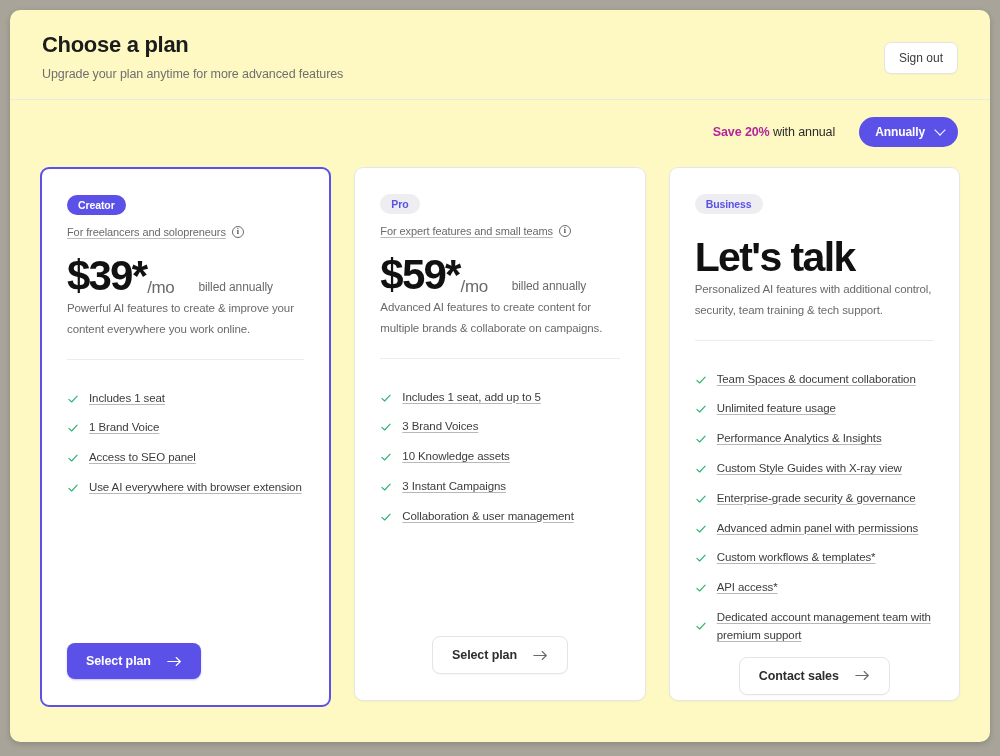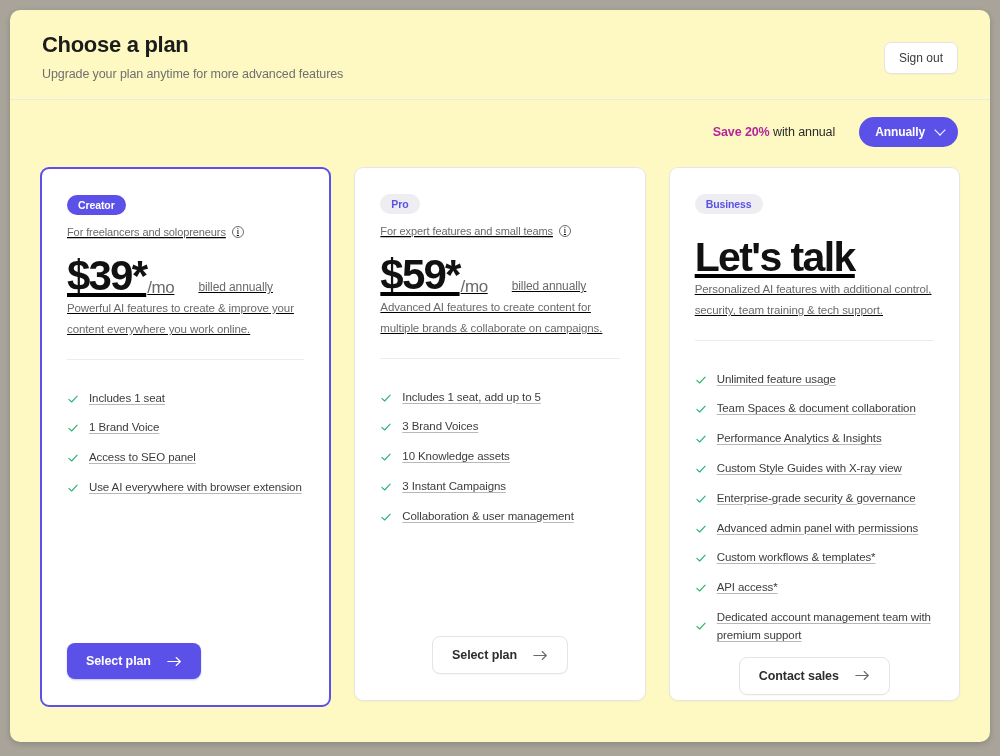--- a/index.html
+++ b/index.html
@@ -123,21 +123,21 @@
     box-shadow: 0 1px 2px rgba(0,0,0,0.04);
   }
   .plan-card.featured {
     border: 2px solid #5b50e8;
     box-shadow: none;
   }
   .plan-card.h-creator { height: 540px; }
   .plan-card.h-pro     { height: 534px; }
   .plan-card.h-business{ height: 534px; }
 
-  .card-top { padding: 26px 25px 12px 25px; text-decoration: underline; }
+  .card-top { padding: 26px 25px 12px 25px; }
 
   .plan-badge {
     display: inline-block;
     border-radius: 11px;
     padding: 4px 11px;
     font-size: 10.5px;
     font-weight: 700;
     letter-spacing: -0.1px;
   }
   .badge-solid { background: #5b50e8; color: #ffffff; }
@@ -420,27 +420,27 @@
         <div class="price-talk">Let's talk</div>
         <div class="plan-desc">Personalized AI features with additional control, security, team training &amp; tech support.</div>
         <div class="card-divider"></div>
       </div>
 
       <ul class="feature-list">
         <li class="feature-item">
           <svg class="check-icon" viewBox="0 0 16 16">
               <path d="M2.5 8.6 L6.2 12 L13.5 4.2" fill="none" stroke="#29b473" stroke-width="1.5" stroke-linecap="round" stroke-linejoin="round"></path>
             </svg>
+          <span class="feature-text">Team Spaces &amp; document collaboration</span>
+        </li>
+        <li class="feature-item">
+          <svg class="check-icon" viewBox="0 0 16 16">
+              <path d="M2.5 8.6 L6.2 12 L13.5 4.2" fill="none" stroke="#29b473" stroke-width="1.5" stroke-linecap="round" stroke-linejoin="round"></path>
+            </svg>
           <span class="feature-text">Unlimited feature usage</span>
-        </li>
-        <li class="feature-item">
-          <svg class="check-icon" viewBox="0 0 16 16">
-              <path d="M2.5 8.6 L6.2 12 L13.5 4.2" fill="none" stroke="#29b473" stroke-width="1.5" stroke-linecap="round" stroke-linejoin="round"></path>
-            </svg>
-          <span class="feature-text">Team Spaces &amp; document collaboration</span>
         </li>
         <li class="feature-item">
           <svg class="check-icon" viewBox="0 0 16 16">
               <path d="M2.5 8.6 L6.2 12 L13.5 4.2" fill="none" stroke="#29b473" stroke-width="1.5" stroke-linecap="round" stroke-linejoin="round"></path>
             </svg>
           <span class="feature-text">Performance Analytics &amp; Insights</span>
         </li>
         <li class="feature-item">
           <svg class="check-icon" viewBox="0 0 16 16">
               <path d="M2.5 8.6 L6.2 12 L13.5 4.2" fill="none" stroke="#29b473" stroke-width="1.5" stroke-linecap="round" stroke-linejoin="round"></path>

